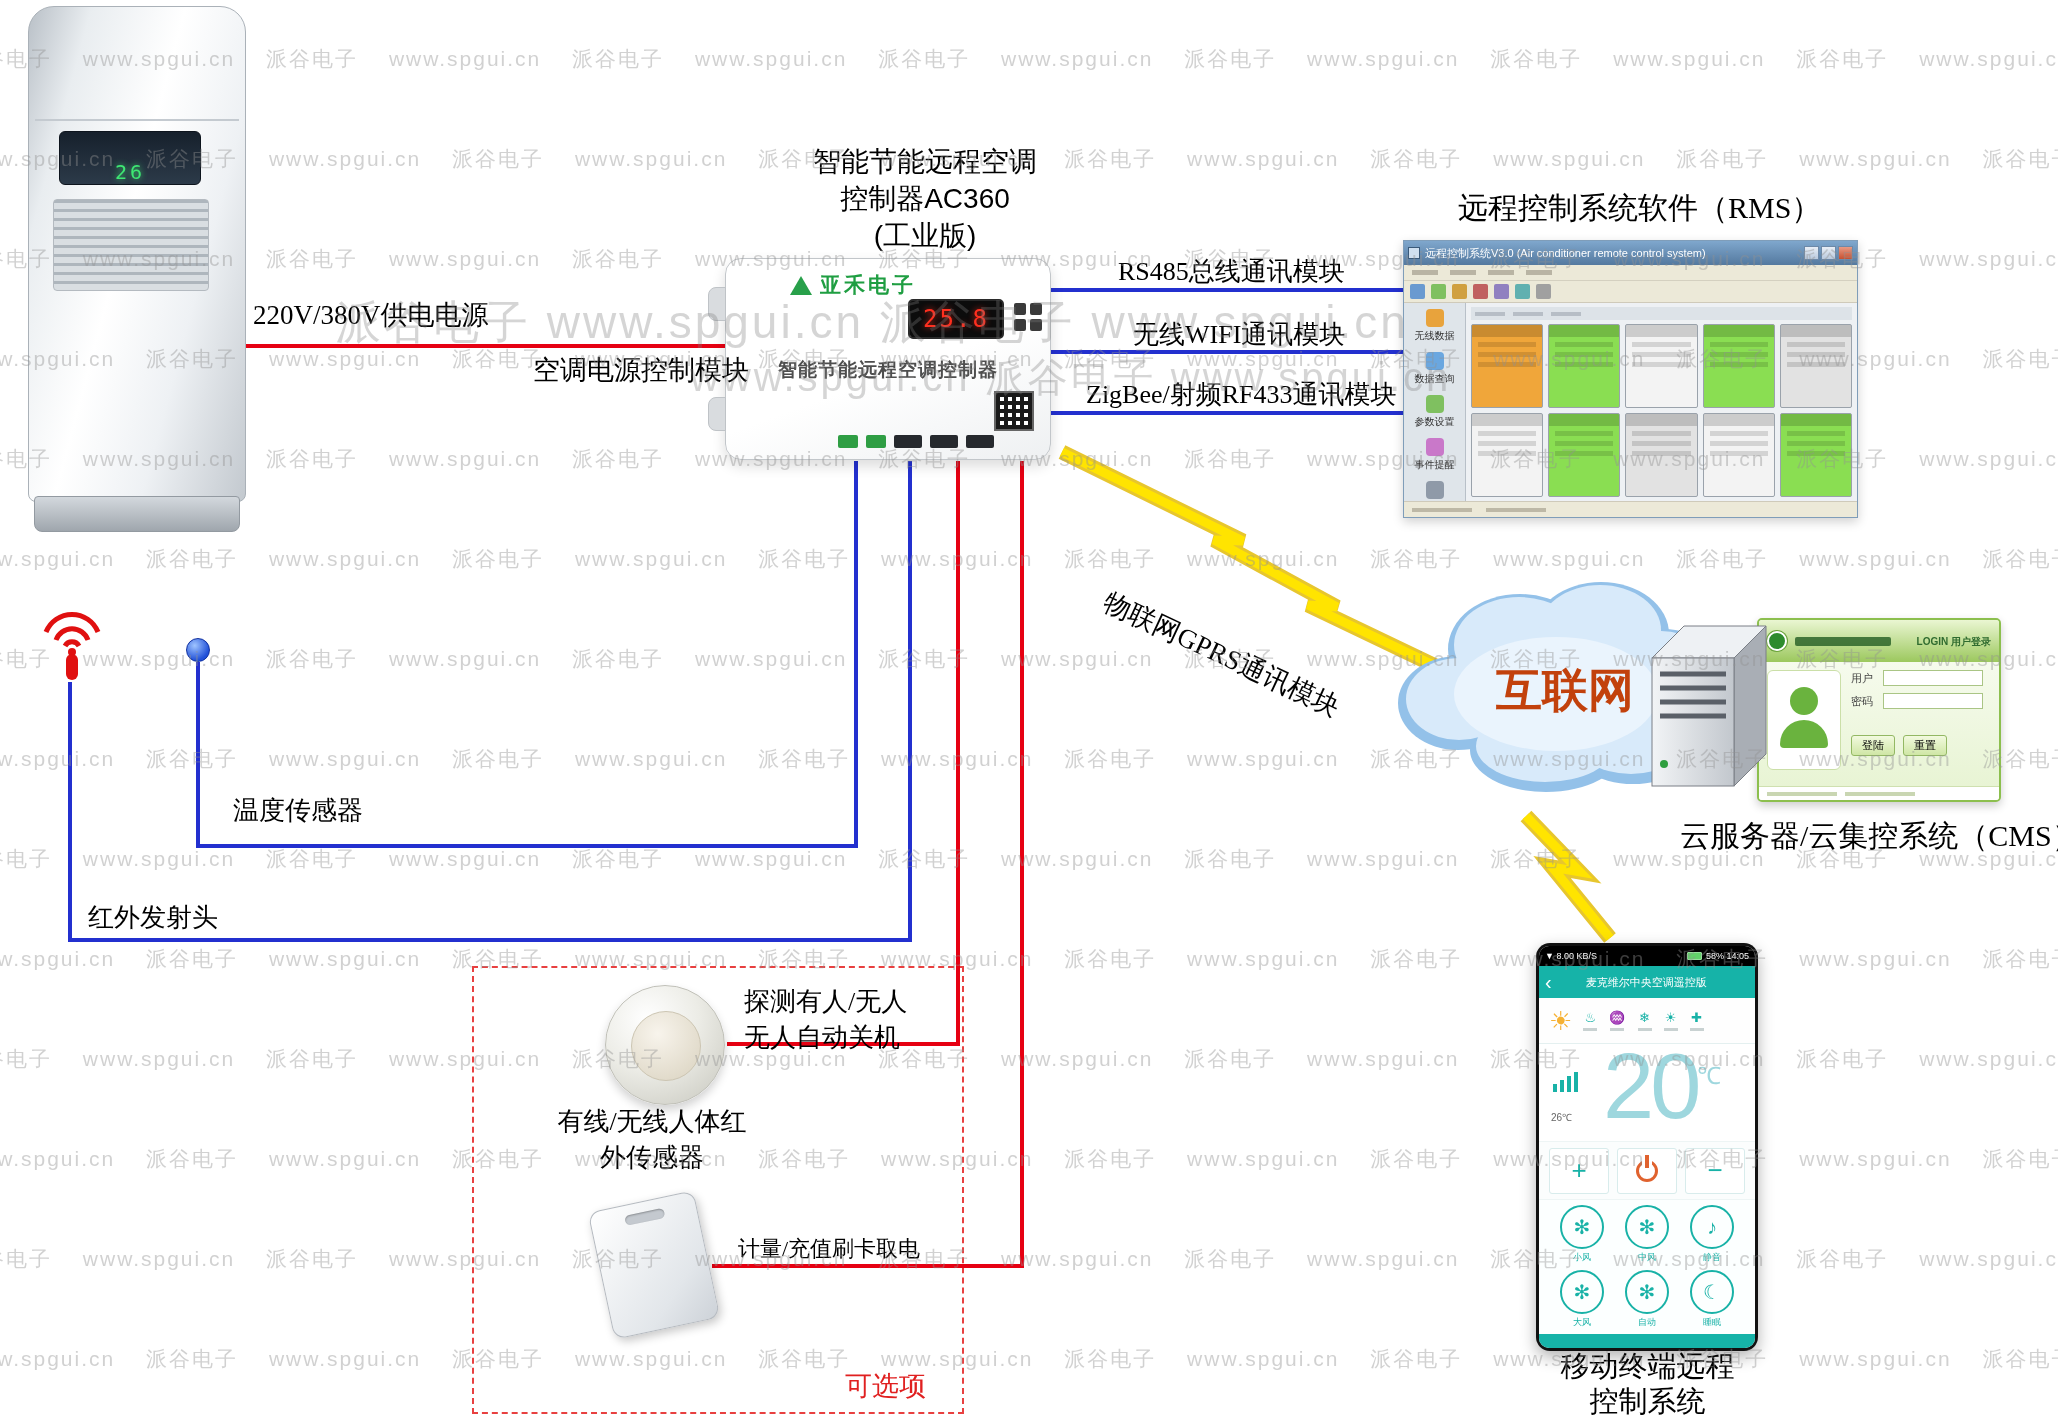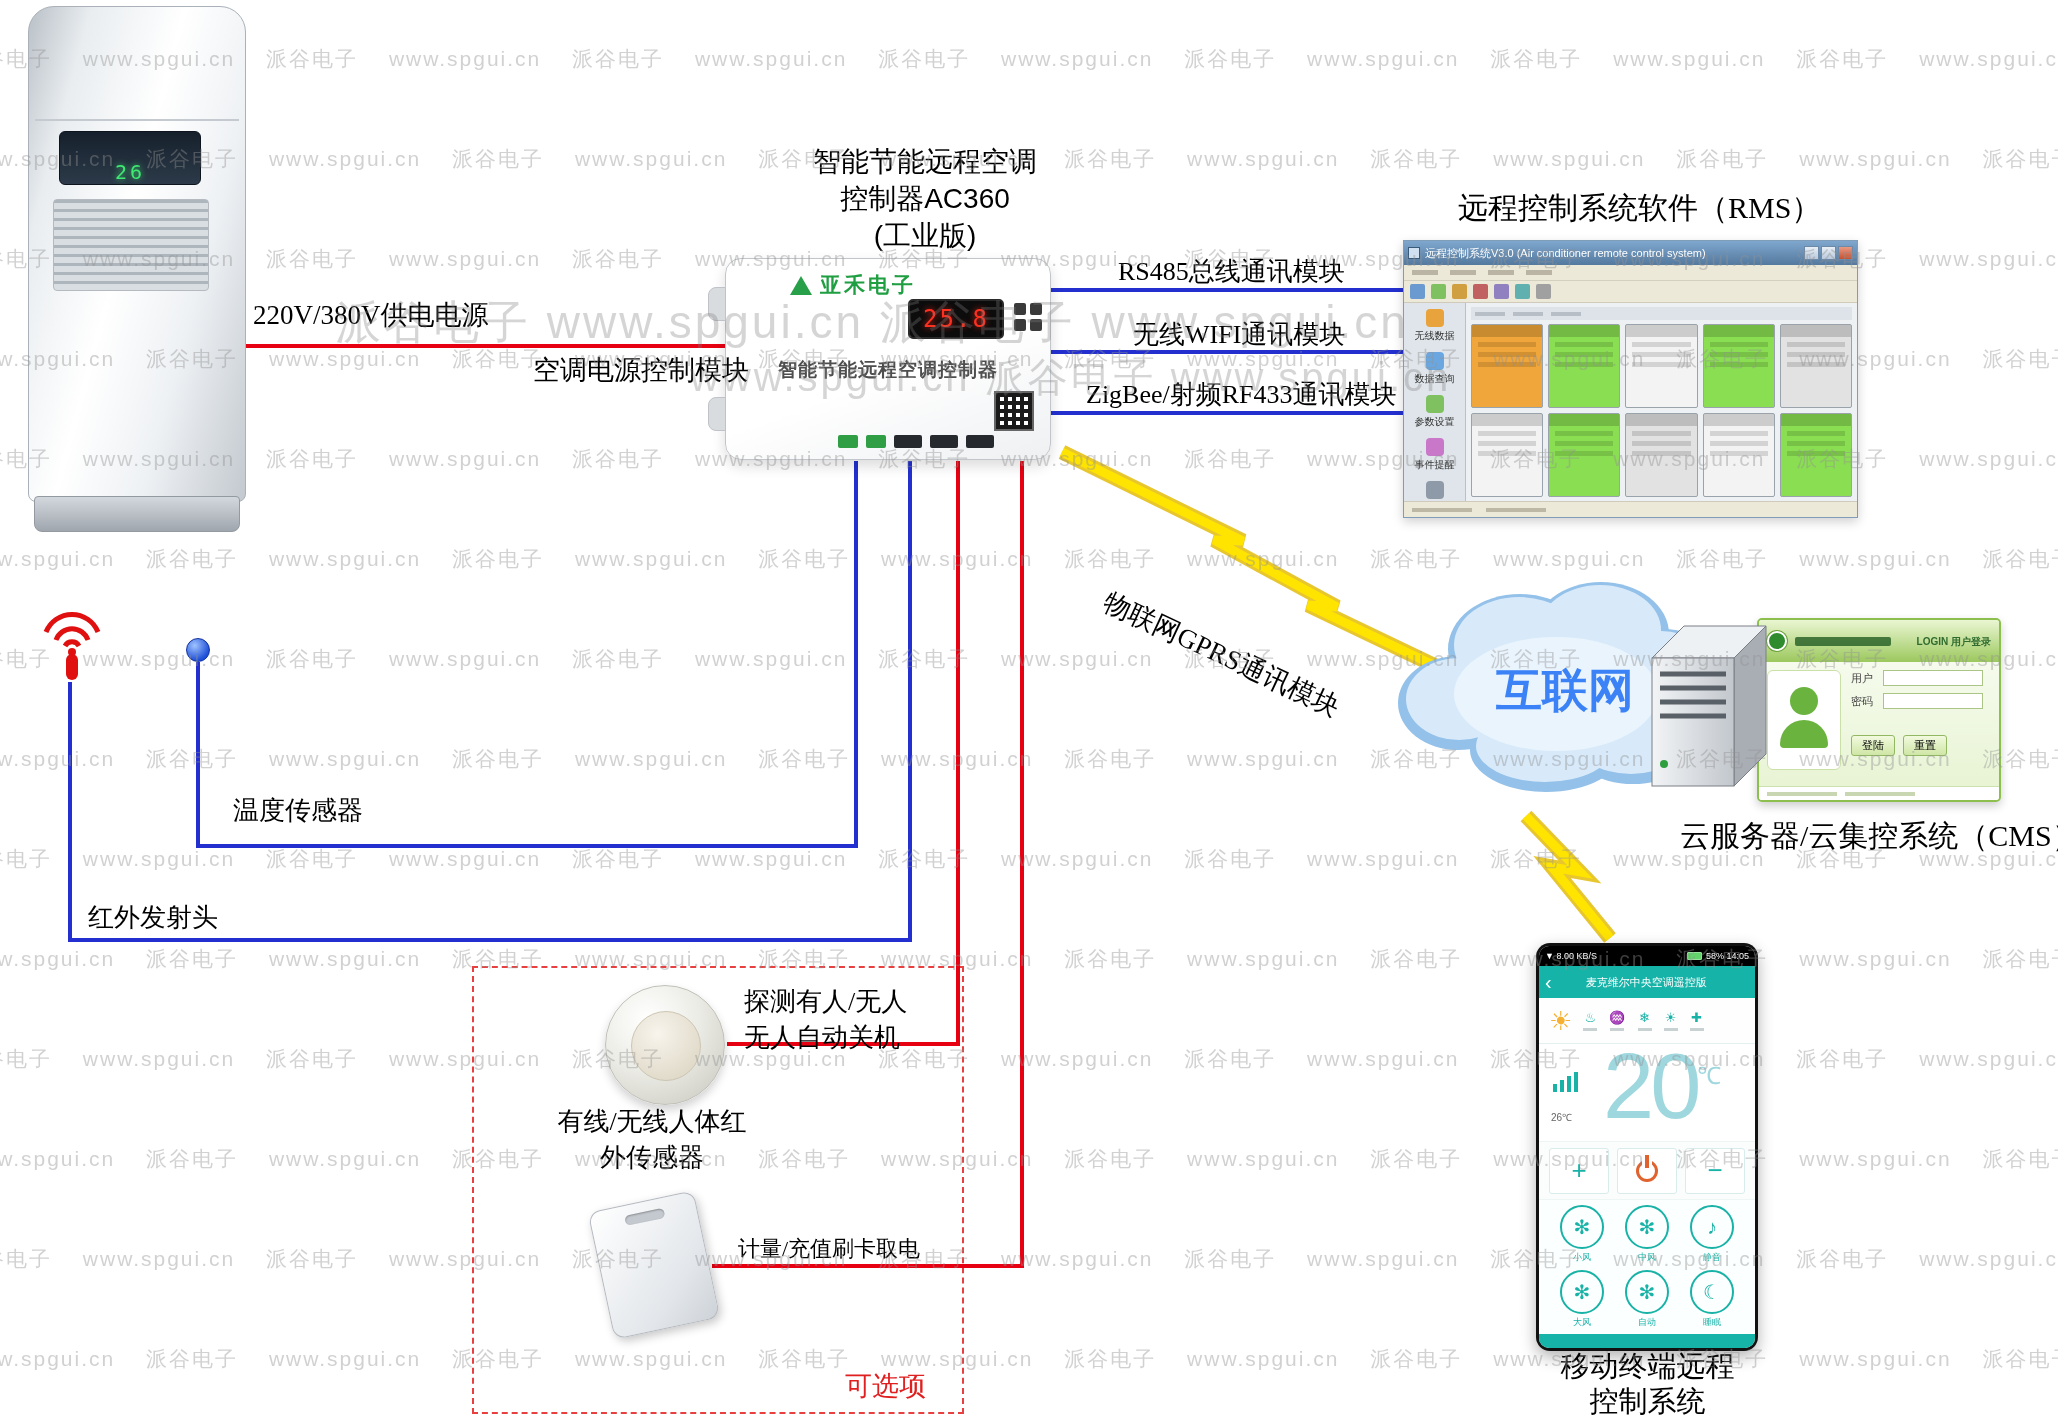--- a/index.html
+++ b/index.html
@@ -224,21 +224,21 @@
   </div>
 
   <div class="lbl" style="left:253px;top:297px;font-size:27px">220V/380V供电电源</div>
   <div class="lbl" style="left:533px;top:352px;font-size:27px">空调电源控制模块</div>
   <div class="lbl" style="left:1118px;top:254px;font-size:26px">RS485总线通讯模块</div>
   <div class="lbl" style="left:1133px;top:317px;font-size:26px">无线WIFI通讯模块</div>
   <div class="lbl" style="left:1086px;top:377px;font-size:26px">ZigBee/射频RF433通讯模块</div>
   <div class="lbl" style="left:1113px;top:584px;font-size:27px;transform:rotate(25deg);transform-origin:0 0">物联网GPRS通讯模块</div>
   <div class="lbl" style="left:1458px;top:188px;font-size:30px">远程控制系统软件（RMS）</div>
   <div class="lbl" style="left:1680px;top:816px;font-size:30px">云服务器/云集控系统（CMS）</div>
-  <div class="lbl" style="left:1496px;top:660px;font-size:46px;font-weight:bold;color:#3b82f6">互联网</div>
+  <div class="lbl" style="left:1496px;top:660px;font-size:46px;font-weight:bold;color:#c2410c">互联网</div>
   <div class="lbl" style="left:233px;top:793px;font-size:26px">温度传感器</div>
   <div class="lbl" style="left:88px;top:900px;font-size:26px">红外发射头</div>
   <div class="lbl" style="left:744px;top:984px;font-size:26px">探测有人/无人</div>
   <div class="lbl" style="left:744px;top:1020px;font-size:26px">无人自动关机</div>
   <div class="lbl" style="left:550px;top:1104px;width:204px;text-align:center;font-size:26px;line-height:36px">
     <div>有线/无线人体红</div>
     <div>外传感器</div>
   </div>
   <div class="lbl" style="left:738px;top:1234px;font-size:22px">计量/充值刷卡取电</div>
   <div class="lbl" style="left:845px;top:1368px;font-size:27px;color:#e02020">可选项</div>

